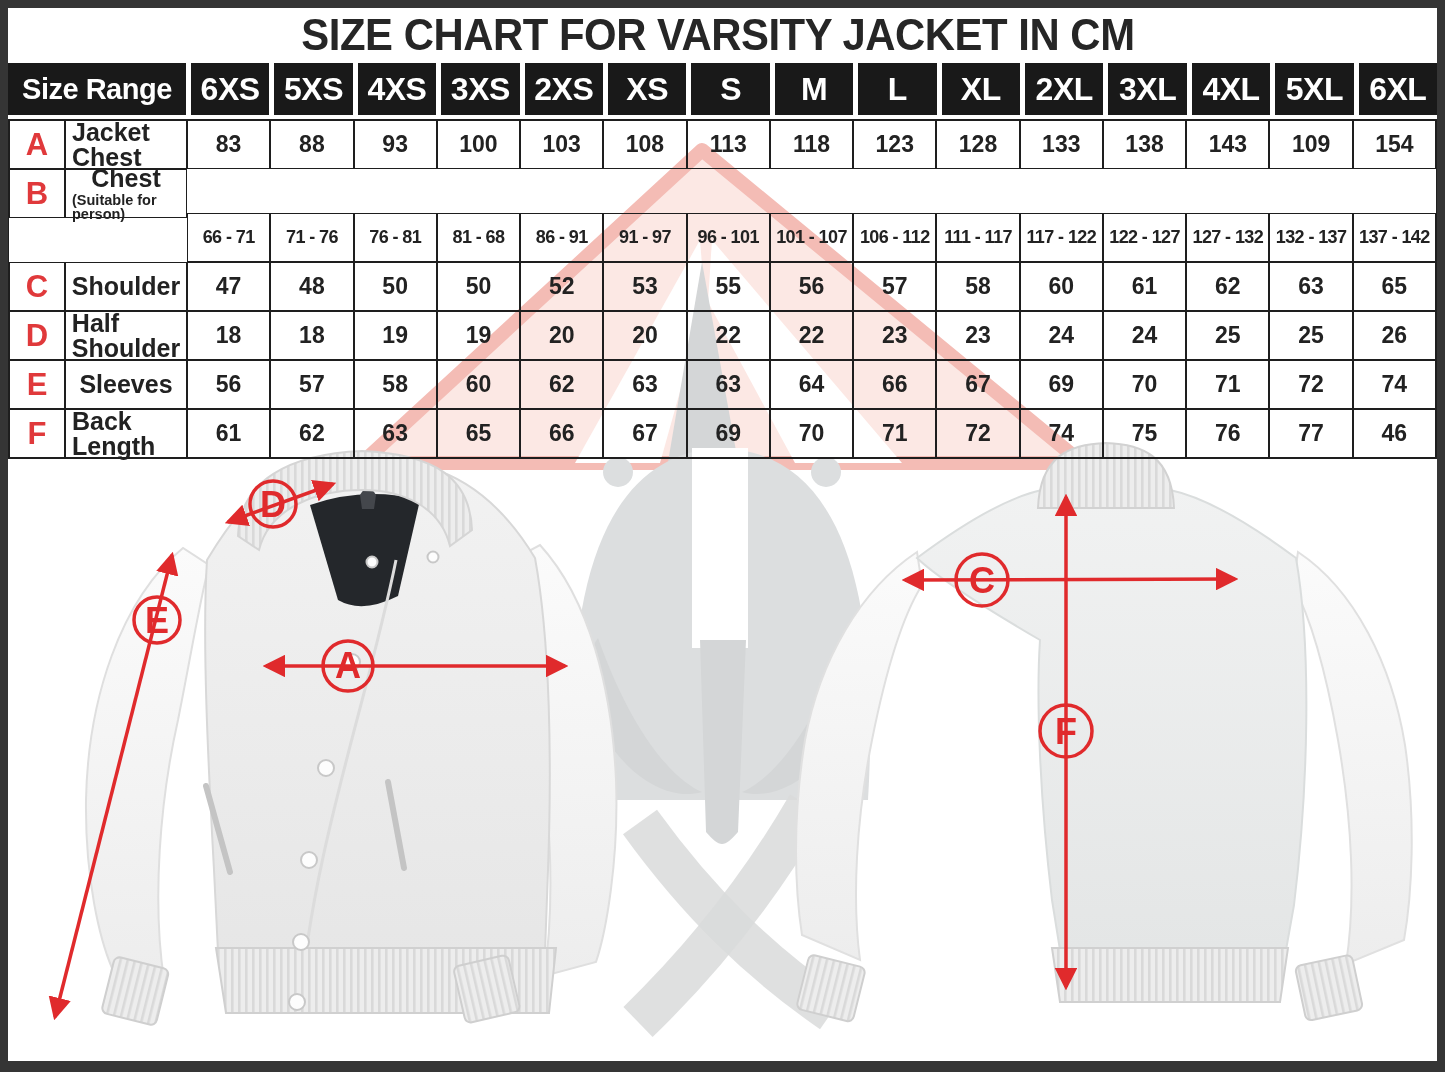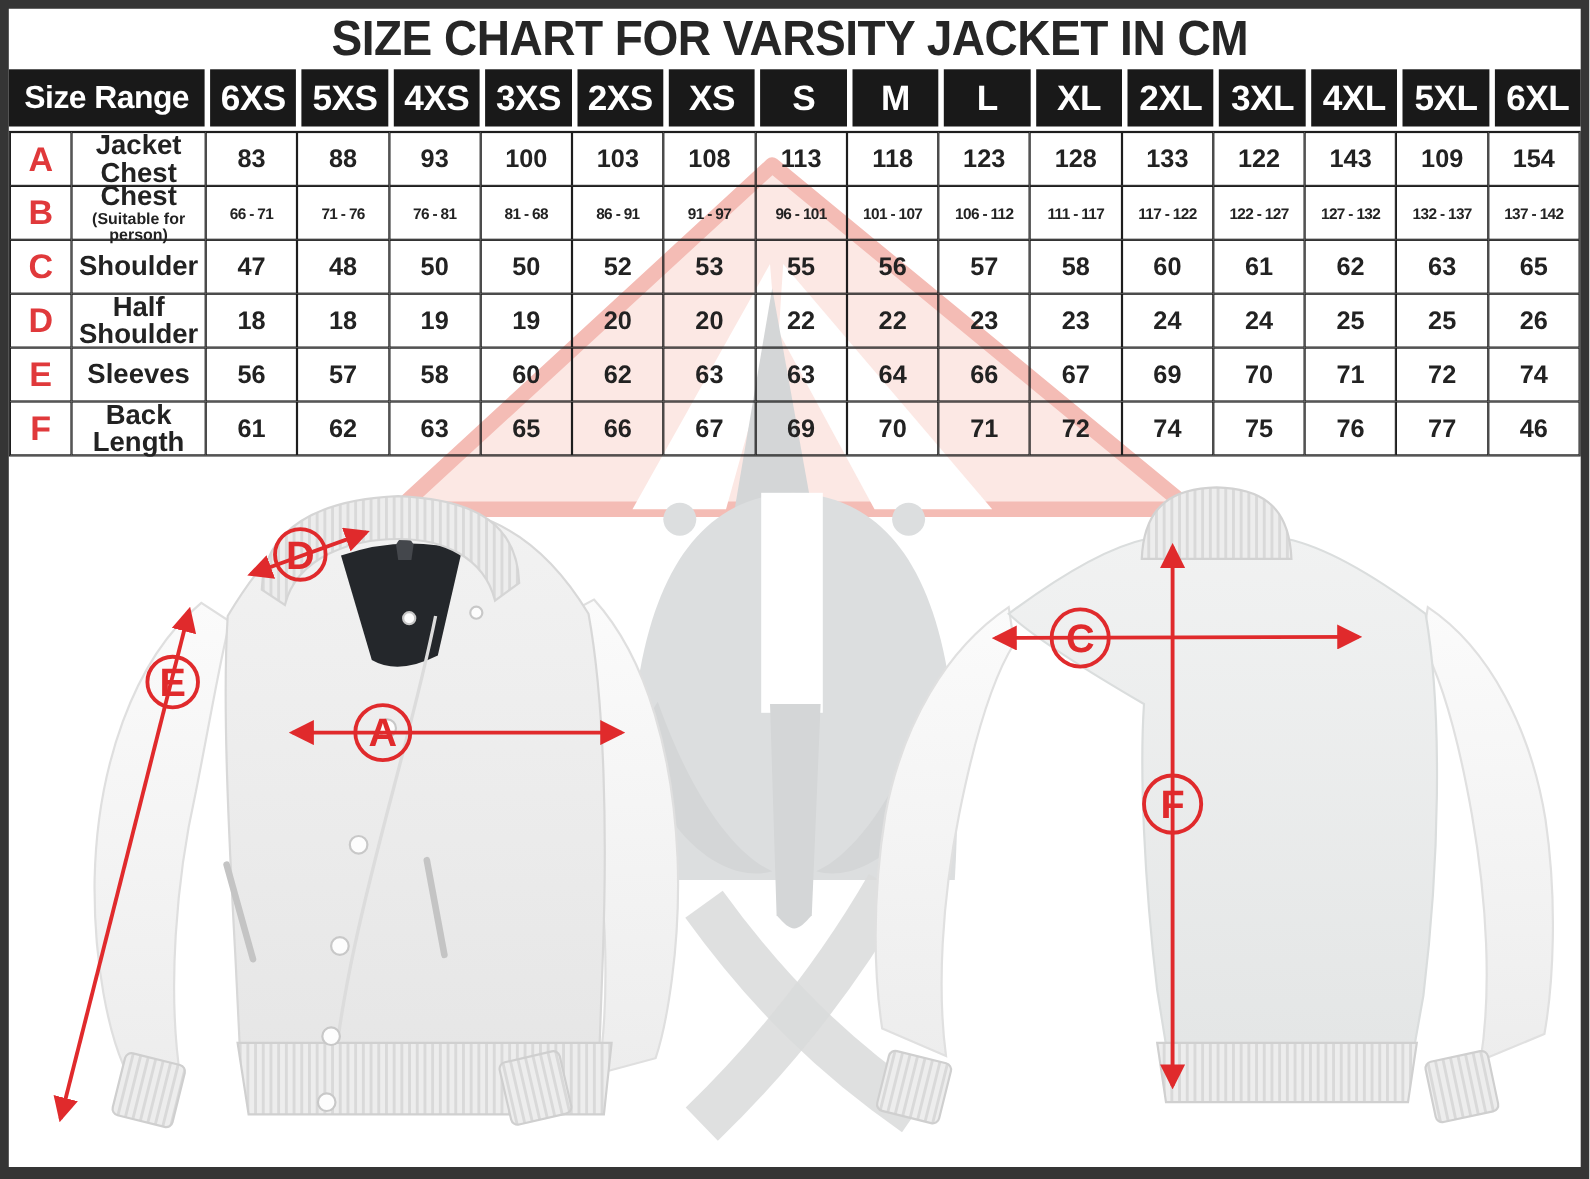--- a/index.html
+++ b/index.html
@@ -9,33 +9,33 @@
   }
   .frame{position:absolute;inset:0;border:8px solid #353535;border-bottom-width:11px;box-sizing:border-box;z-index:9;pointer-events:none;}
   .layer{position:absolute;left:0;top:0;width:1445px;height:1072px;}
   #watermark-layer{z-index:0;}
   #jackets-layer{z-index:2;}
   .title-bar{position:absolute;left:8px;top:8px;width:1420px;height:54px;background:#fff;
     display:flex;align-items:center;justify-content:center;z-index:3;}
   .title-bar .title{font-size:45px;font-weight:bold;color:#262626;white-space:nowrap;
     transform:scaleX(.93);letter-spacing:-.5px;}
   .size-table{position:absolute;left:8px;top:63px;width:1429px;z-index:3;}
-  .header-row{display:flex;gap:5px;height:52px;margin-bottom:4px;}
+  .header-row{display:flex;gap:5px;height:52px;margin-bottom:4px;justify-content:flex-end;}
   .hcell{flex:1;background:#191919;color:#fff;font-weight:bold;font-size:32px;
     display:flex;align-items:center;justify-content:center;letter-spacing:-.5px;}
   .hcell.corner{flex:none;width:178px;font-size:29px;}
   .grid{display:grid;grid-template-columns:56px 122px repeat(15,1fr);border:1.5px solid #1e1e1e;}
   .cell{box-sizing:border-box;height:49px;border:1.5px solid #1e1e1e;background:transparent;
     display:flex;align-items:center;justify-content:center;font-weight:bold;color:#222;}
   .cell.letter{color:#e0393b;font-size:31px;}
-  .cell.label{flex-direction:column;line-height:1;padding:0 6px;text-align:center;}
+  .cell.label{flex-direction:column;line-height:1;padding:0 6px;}
   .label-main{font-size:25px;}
   .label-sub{font-size:14.5px;margin-top:2px;}
   .cell.value{font-size:23px;}
-  .cell.value.small{font-size:14px;letter-spacing:-.6px;}
+  .cell.value.small{font-size:18px;letter-spacing:-.6px;margin-top:44px;}
   svg text.marker-letter{font-family:"Liberation Sans",sans-serif;font-weight:bold;font-size:36px;fill:#e02a2c;}
 </style>
 </head>
 <body>
 
 <svg id="watermark-layer" class="layer" viewBox="0 0 1445 1072">
   <g>
     <path d="M702 150 L362 463 L1082 463 Z" fill="#fce8e4" stroke="#f4bcb5" stroke-width="14" stroke-linejoin="round"></path>
     <polygon points="700,240 575,463 660,463 705,302" fill="#ffffff"></polygon>
     <polygon points="712,240 902,463 795,463 708,302" fill="#ffffff"></polygon>
@@ -88,21 +88,21 @@
       <div class="cell value">88</div>
       <div class="cell value">93</div>
       <div class="cell value">100</div>
       <div class="cell value">103</div>
       <div class="cell value">108</div>
       <div class="cell value">113</div>
       <div class="cell value">118</div>
       <div class="cell value">123</div>
       <div class="cell value">128</div>
       <div class="cell value">133</div>
-      <div class="cell value">122</div>
+      <div class="cell value">138</div>
       <div class="cell value">143</div>
       <div class="cell value">109</div>
       <div class="cell value">154</div>
       <div class="cell letter">B</div>
       <div class="cell label">
         <div class="label-main">Chest</div>
         <div class="label-sub">(Suitable for person)</div>
       </div>
       <div class="cell value small">66 - 71</div>
       <div class="cell value small">71 - 76</div>

